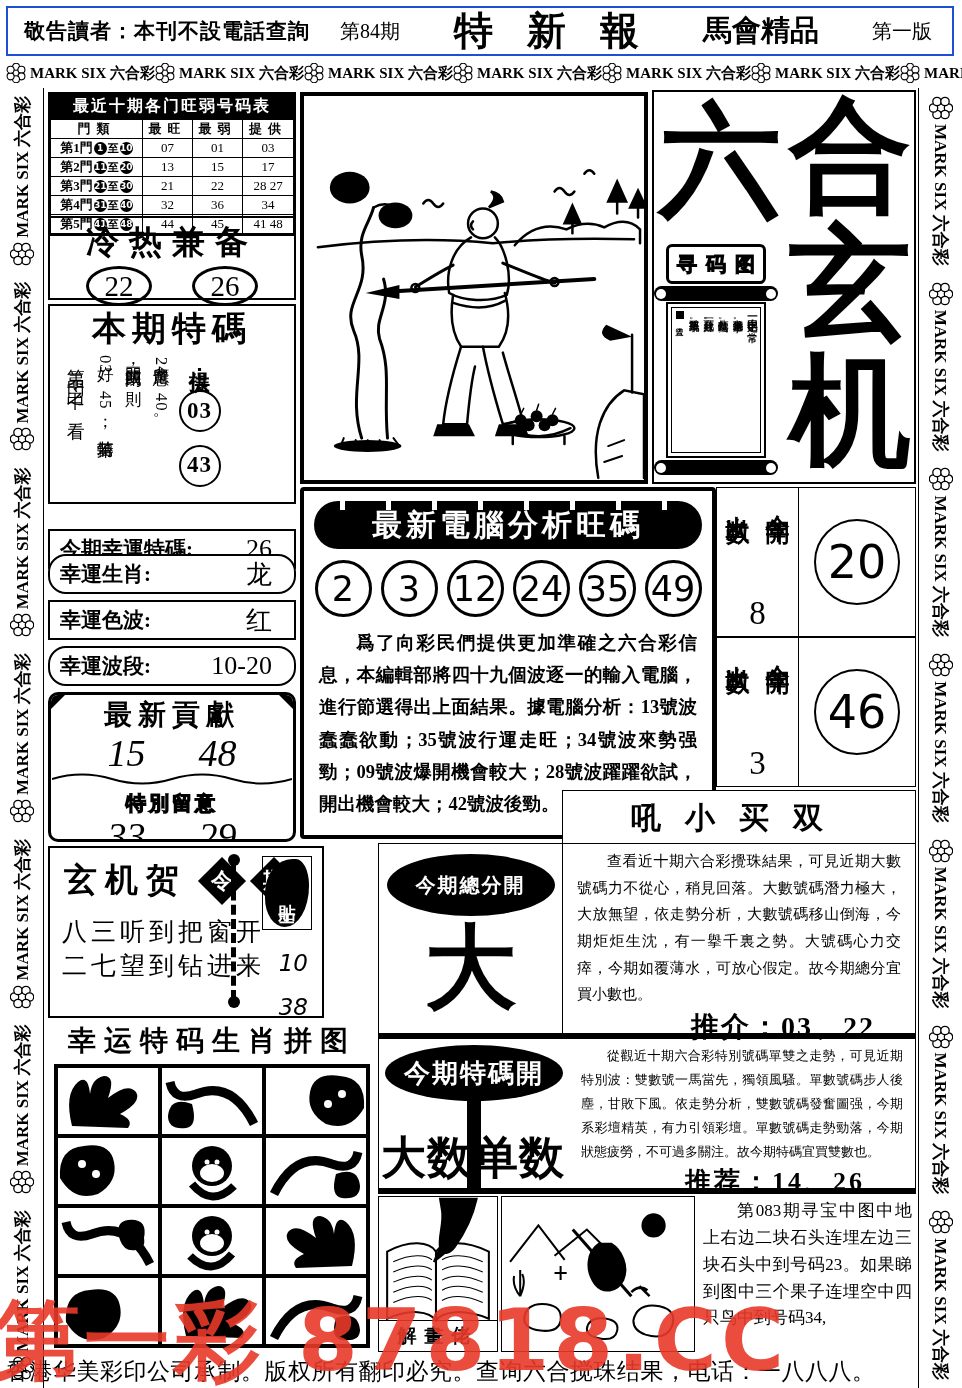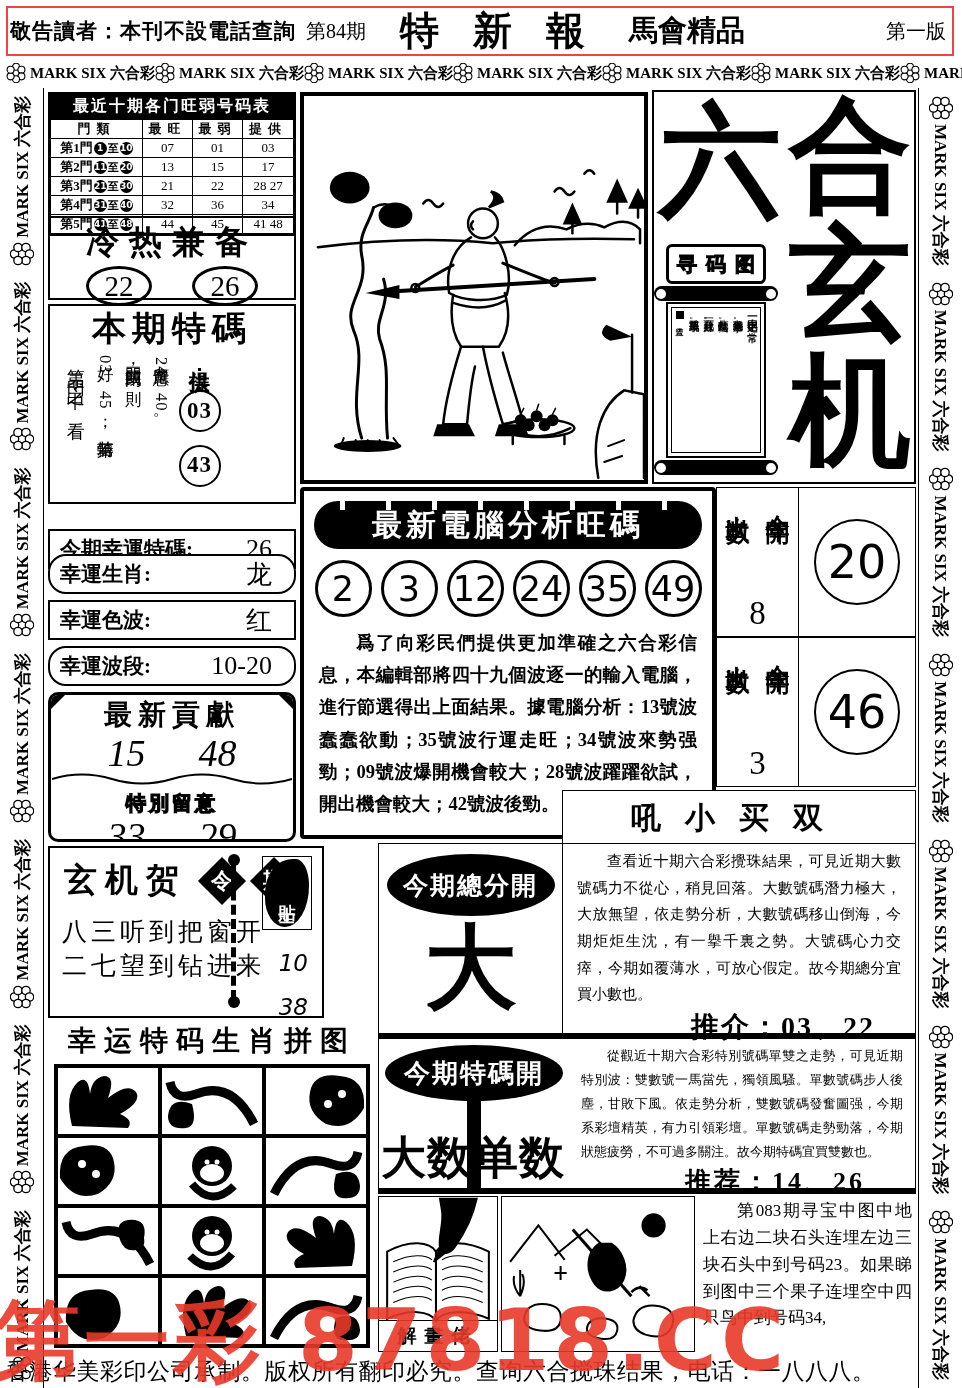--- a/index.html
+++ b/index.html
@@ -2,22 +2,22 @@
 <html><head>
 <meta charset="utf-8">
 <style>
   * { box-sizing: border-box; margin:0; padding:0; }
   html,body { width:962px; height:1388px; }
   body { position:relative; background:#fff; color:#000; overflow:hidden;
          font-family:"Liberation Serif","DejaVu Serif",serif; }
   .abs { position:absolute; }
 
   
-  .hdr { left:6px; top:6px; width:948px; height:50px; border:2px solid #ef4444;
-         display:flex; align-items:center; padding:0 2px; }
+  .hdr { left:6px; top:6px; width:948px; height:50px; border:2px solid #1d4ed8;
+         display:flex; align-items:center; padding:0 16px;gap:20px; }
   .hdr-notice { font-size:21px; font-weight:bold; letter-spacing:1px; }
   .hdr-issue  { font-size:20px; margin-left:10px; }
   .hdr-title  { font-size:39px; font-weight:bold; letter-spacing:34px; margin-left:34px; white-space:nowrap; }
   .hdr-sub    { font-size:29px; font-weight:bold; margin-left:10px; white-space:nowrap; }
   .hdr-ed     { font-size:20px; margin-left:auto; margin-right:4px; white-space:nowrap;text-align:center; }
 
   .mkrow { left:6px; top:58px; width:948px; height:30px; display:flex; align-items:center;
            justify-content:space-between; }
   .mkitem { display:flex; align-items:center; gap:4px; font-family:"Liberation Serif",serif;
             font-size:15px; font-weight:bold; white-space:nowrap; }
@@ -160,21 +160,21 @@
              align-items:center; justify-content:center; font-size:46px;
              font-family:"DejaVu Sans",sans-serif; }
 
   
   .ts-title { left:562px; top:790px; width:354px; height:55px; border:1.5px solid #000; border-bottom:none;
               display:flex; align-items:center; justify-content:center; font-size:30px; font-weight:bold;
               letter-spacing:24px; background:#fff; }
   .ts-main { left:378px; top:843px; width:538px; height:192px; border:1.5px solid #000; display:flex; }
   .ts-left { width:184px; border-right:1px solid #000; text-align:center; }
   .oval { margin:10px auto 0; width:168px; height:62px; background:#000; border-radius:50%;
-          color:#fff; font-size:25px; font-weight:bold; letter-spacing:2px;
+          color:#fff; font-size:20px; font-weight:bold; letter-spacing:2px;
           display:flex; align-items:center; justify-content:center; }
   .bigchar { font-size:92px; line-height:1.15; font-weight:bold; }
   .ts-right { flex:1; padding:4px 14px 2px; }
   .ts-body { font-size:15px; line-height:1.78; text-align:justify; text-indent:2em; }
   .ts-rec { font-size:28px; font-weight:bold; text-align:right; margin-right:26px; letter-spacing:2px; }
   .bar { left:378px; width:538px; background:#000; }
 
   .sp2 { left:378px; top:1039px; width:538px; height:150px; border:1.5px solid #000;
          border-top:none; display:flex; }
   .sp2-left { width:190px; position:relative; }

